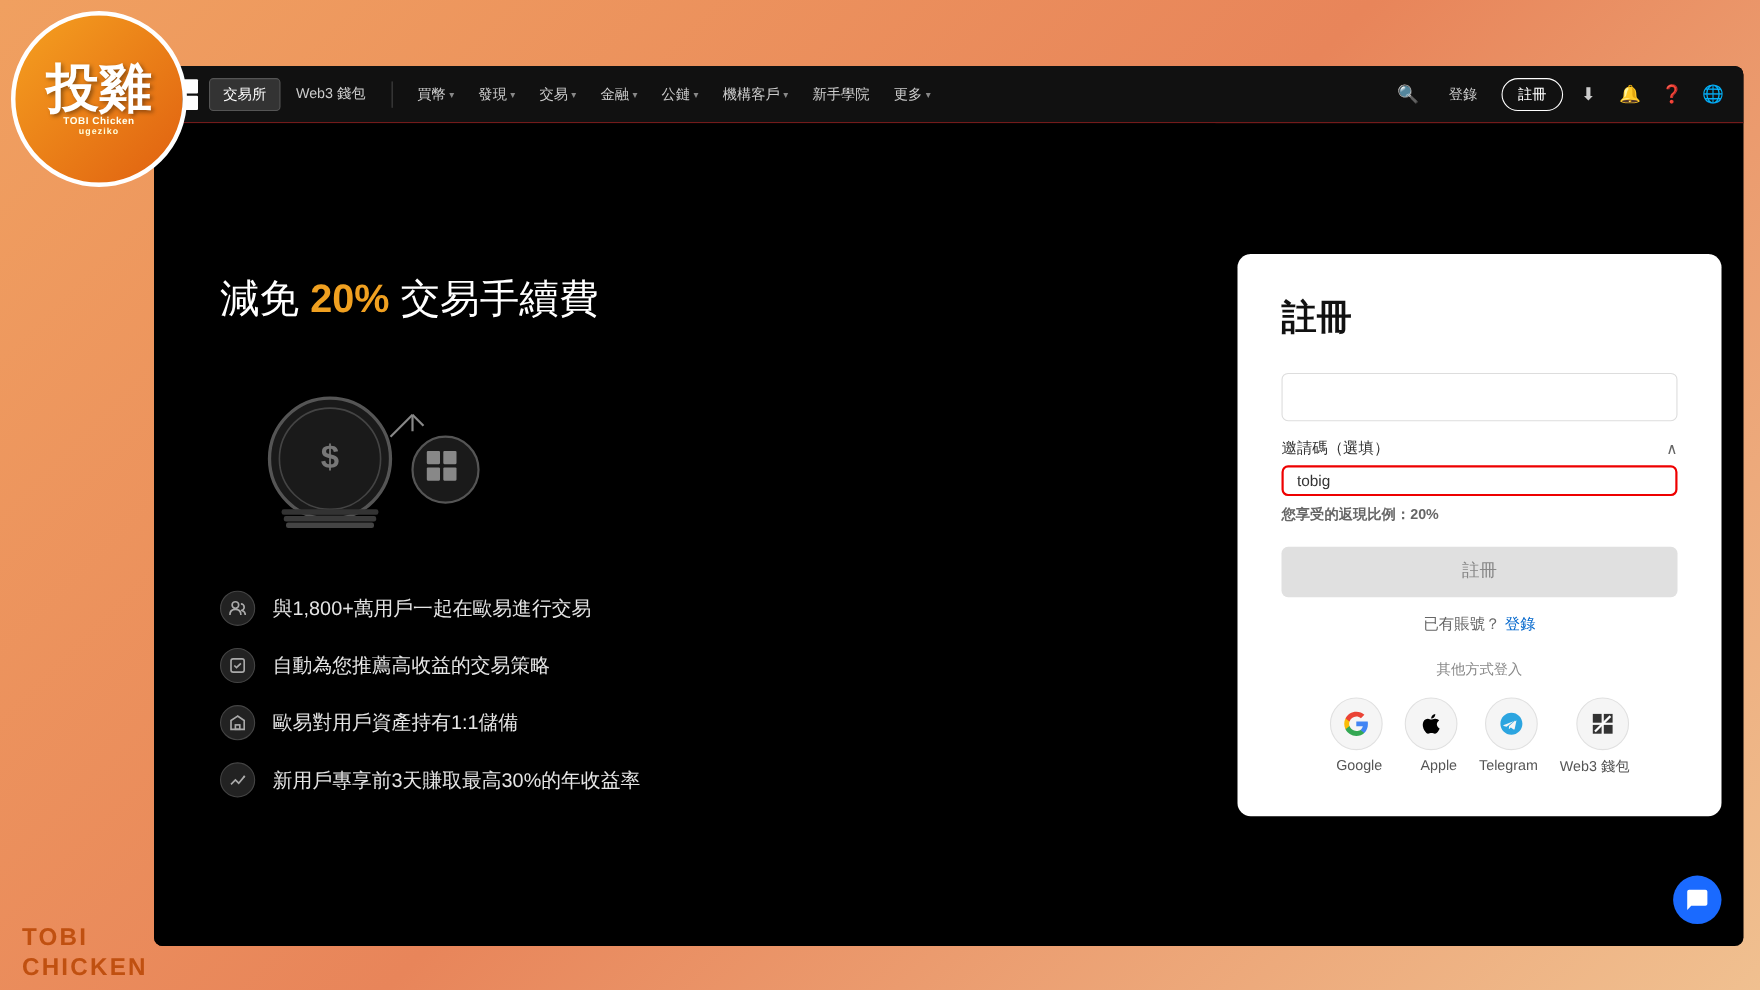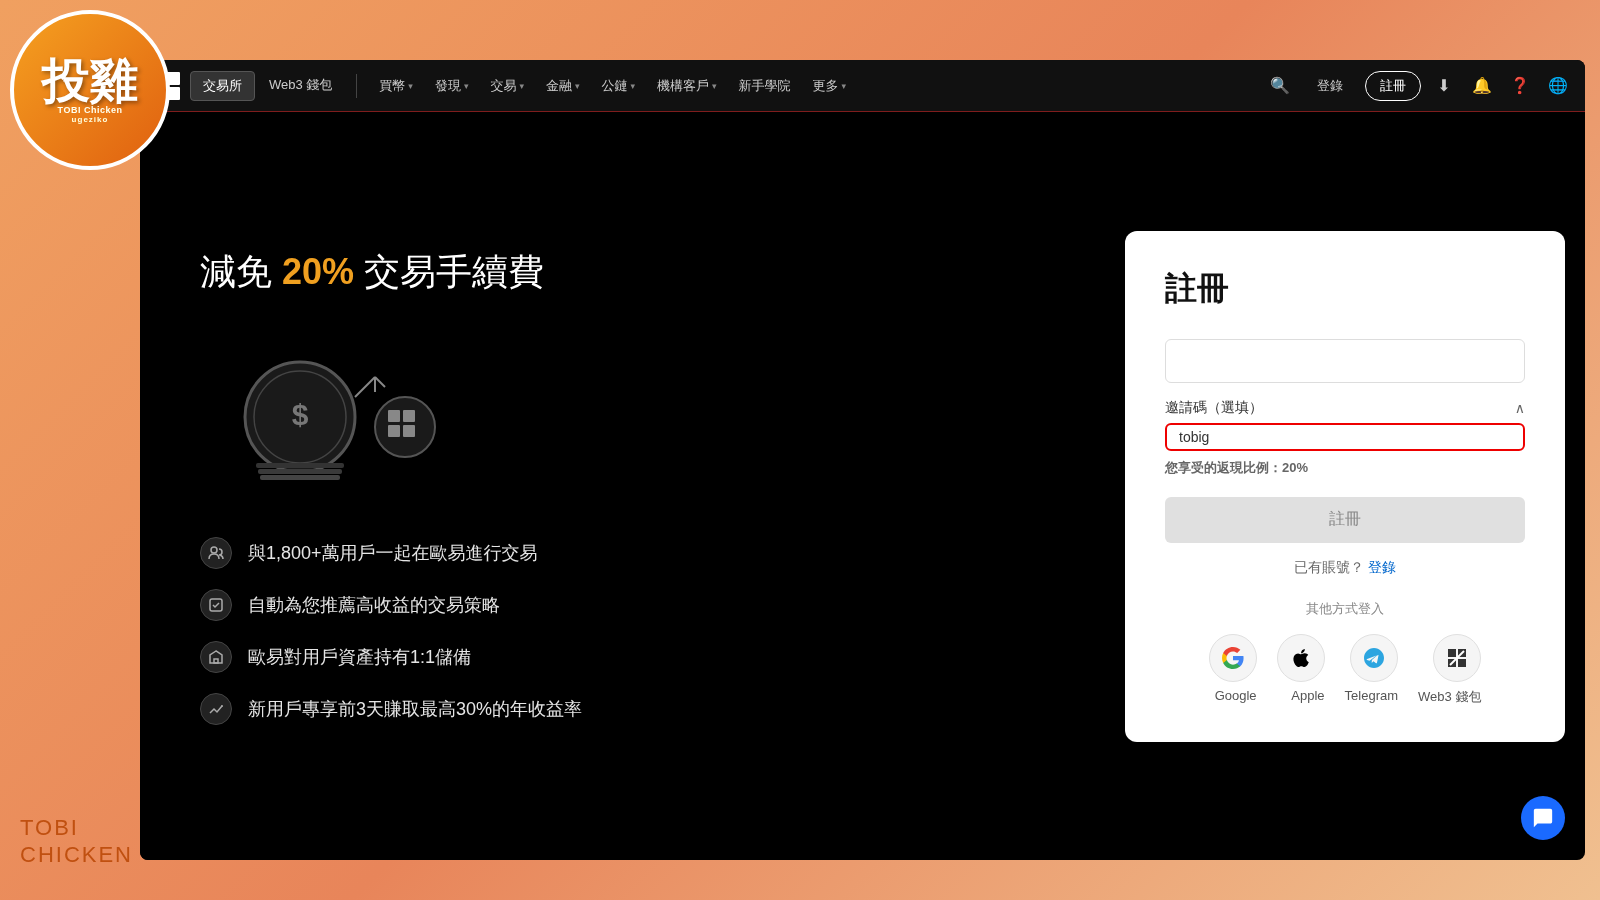--- a/index.html
+++ b/index.html
@@ -39,24 +39,24 @@
     .logo-badge .logo-subtext {
       font-size: 11px;
       color: #fff;
       font-weight: bold;
       letter-spacing: 1px;
     }
 
     
     .watermark {
       position: absolute;
-      bottom: 32px;
+      bottom: 8px;
       left: 20px;
       color: #c05010;
-      font-weight: 400;
+      font-weight: 700;
       font-size: 22px;
       line-height: 1.2;
       z-index: 100;
       letter-spacing: 2px;
     }
 
     
     .browser-window {
       position: absolute;
       top: 60px;

